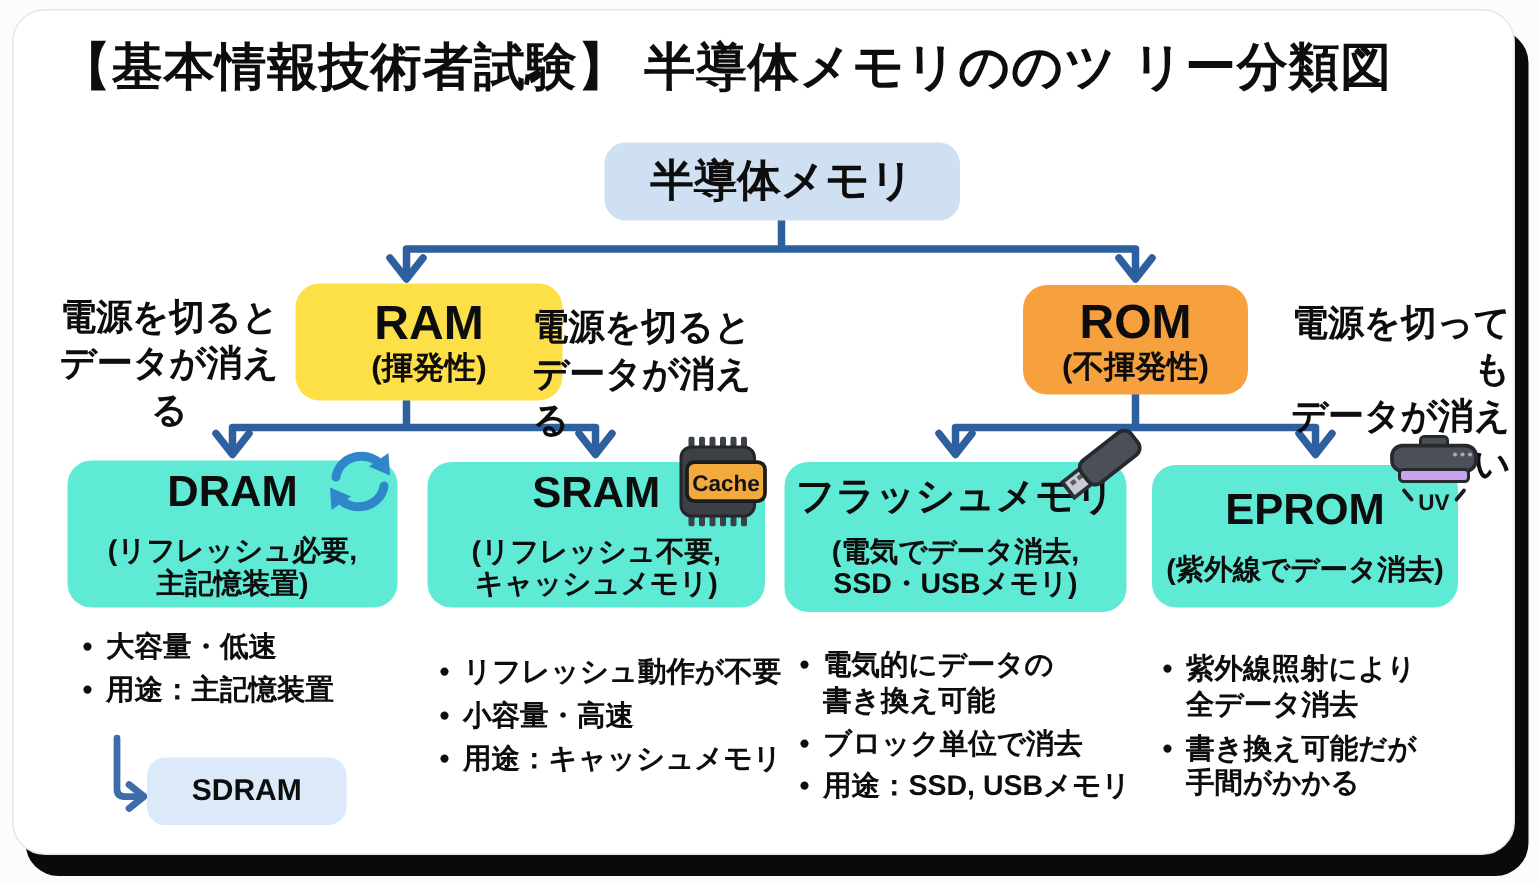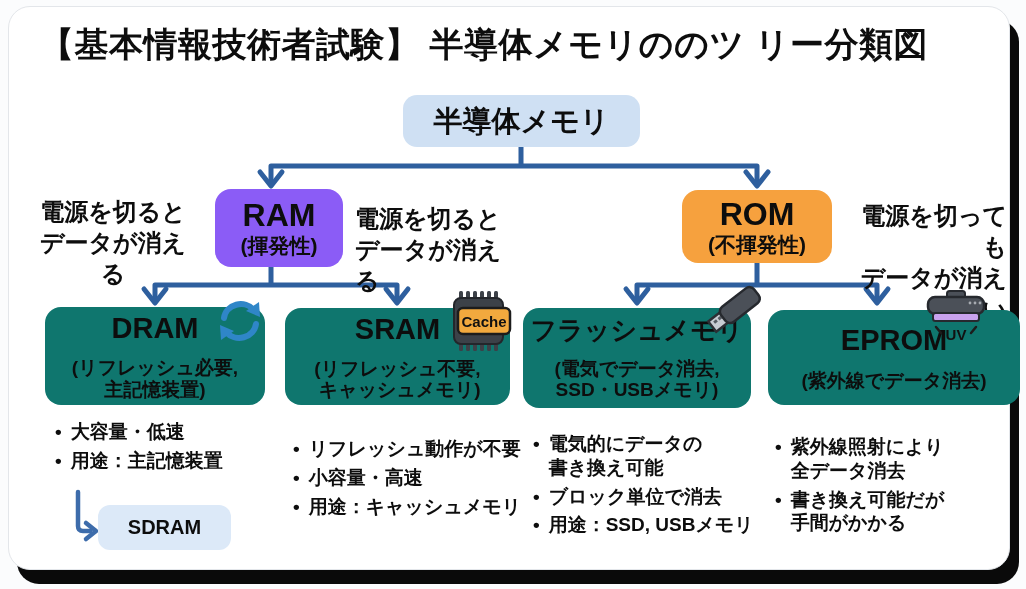--- a/index.html
+++ b/index.html
@@ -19,31 +19,31 @@
   }
   .node{
     position:absolute;display:flex;flex-direction:column;align-items:center;
     justify-content:center;border-radius:16px;text-align:center;z-index:2;
     font-weight:bold;line-height:1.12;
   }
   .node .nlabel{font-weight:bold;}
   .node .nsub{font-weight:bold;white-space:pre-line;}
   .root-node{left:403px;top:95px;width:237px;height:52px;background:#cfe0f3;border-radius:14px;}
   .root-node .nlabel{font-size:29px;}
-  .ram-node{left:197px;top:189px;width:128px;height:78px;background:#8b5cf6;margin-left:18px;}
+  .ram-node{left:197px;top:189px;width:178px;height:78px;background:#fde047;}
   .ram-node .nlabel{font-size:32px;}
   .ram-node .nsub{font-size:21px;}
   .rom-node{left:682px;top:190px;width:150px;height:73px;background:#f6a13e;text-align:center;}
   .rom-node .nlabel{font-size:32px;}
   .rom-node .nsub{font-size:21px;}
-  .child-node{background:#0f766e;gap:13px;}
+  .child-node{background:#5eead4;gap:13px;}
   .dram-node{left:45px;top:307px;width:220px;height:98px;}
-  .sram-node{left:285px;top:308px;width:225px;height:97px;text-align:right;}
+  .sram-node{left:285px;top:308px;width:225px;height:97px;}
   .flash-node{left:523px;top:308px;width:228px;height:100px;}
-  .eprom-node{left:768px;top:310px;width:252px;height:95px;}
+  .eprom-node{left:768px;top:310px;width:204px;height:95px;}
   .child-node .nlabel{font-size:29px;}
   .flash-node .nlabel{font-size:26px;}
   .child-node .nsub{font-size:19px;}
   .sdram-node{left:98px;top:505px;width:133px;height:45px;background:#dce9f8;border-radius:12px;}
   .sdram-node .nlabel{font-size:20px;}
   .note{
     position:absolute;font-size:24px;font-weight:bold;line-height:1.3;
     text-align:center;white-space:pre-line;z-index:2;
   }
   .note-ram-left{left:38px;top:196px;width:150px;}

